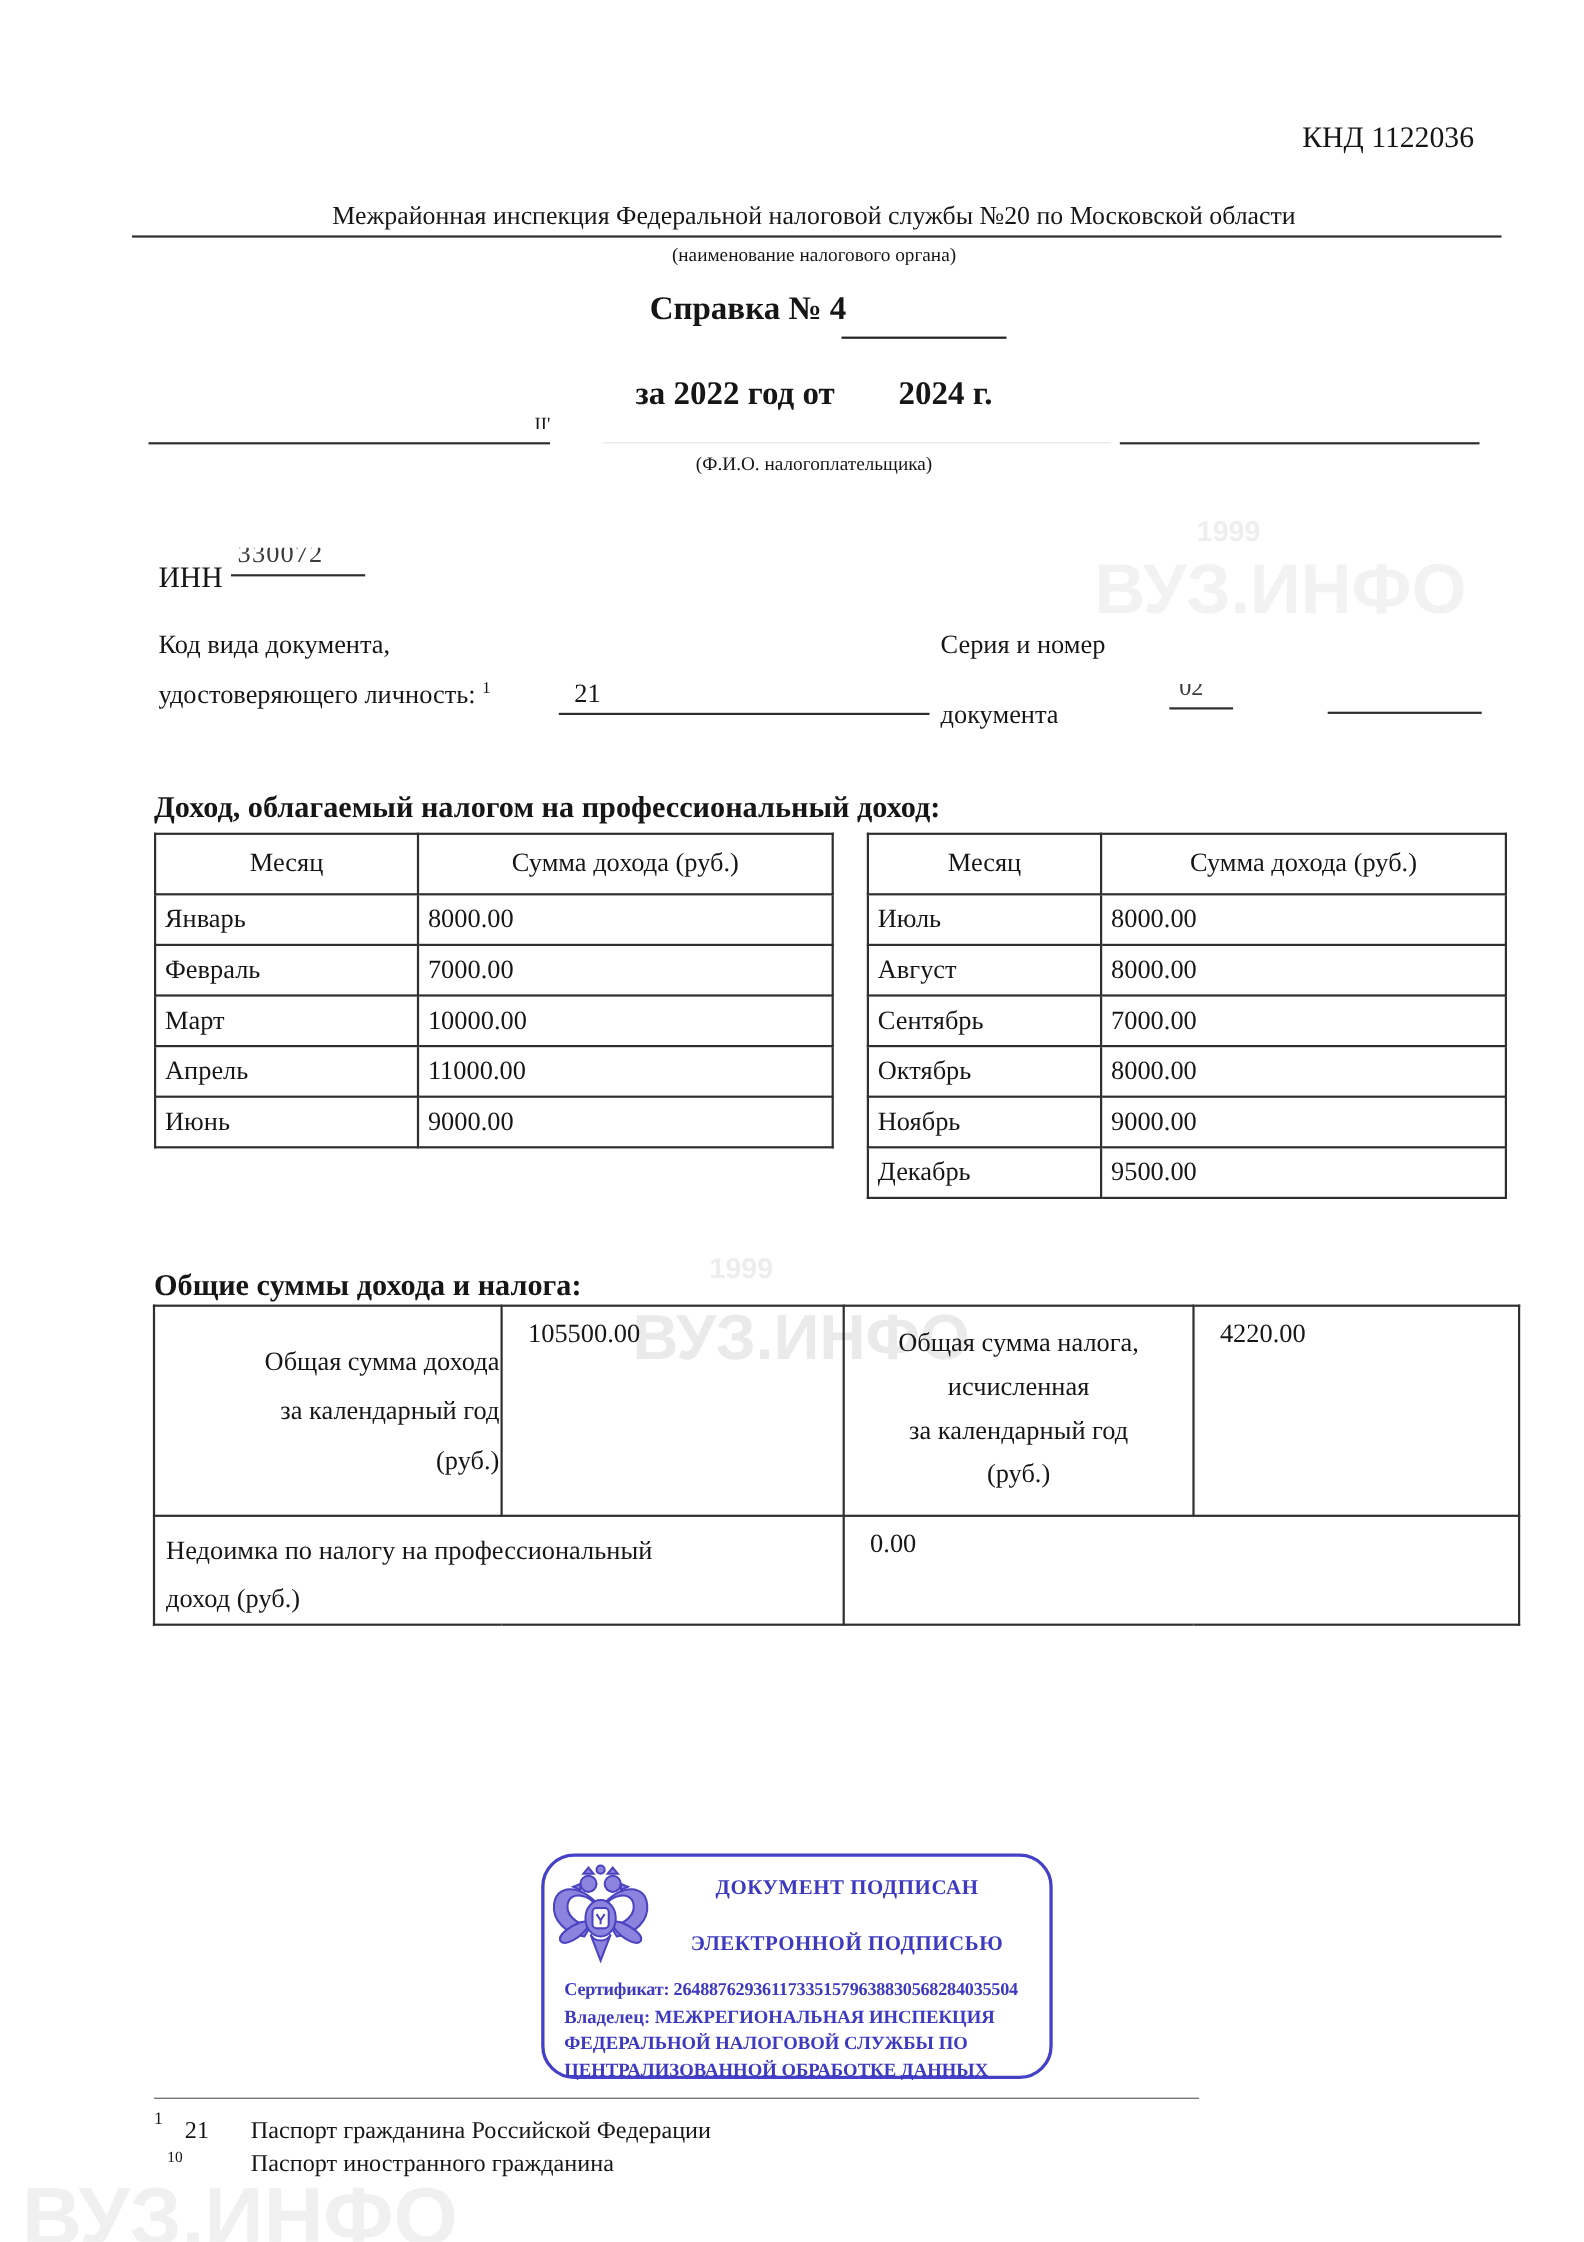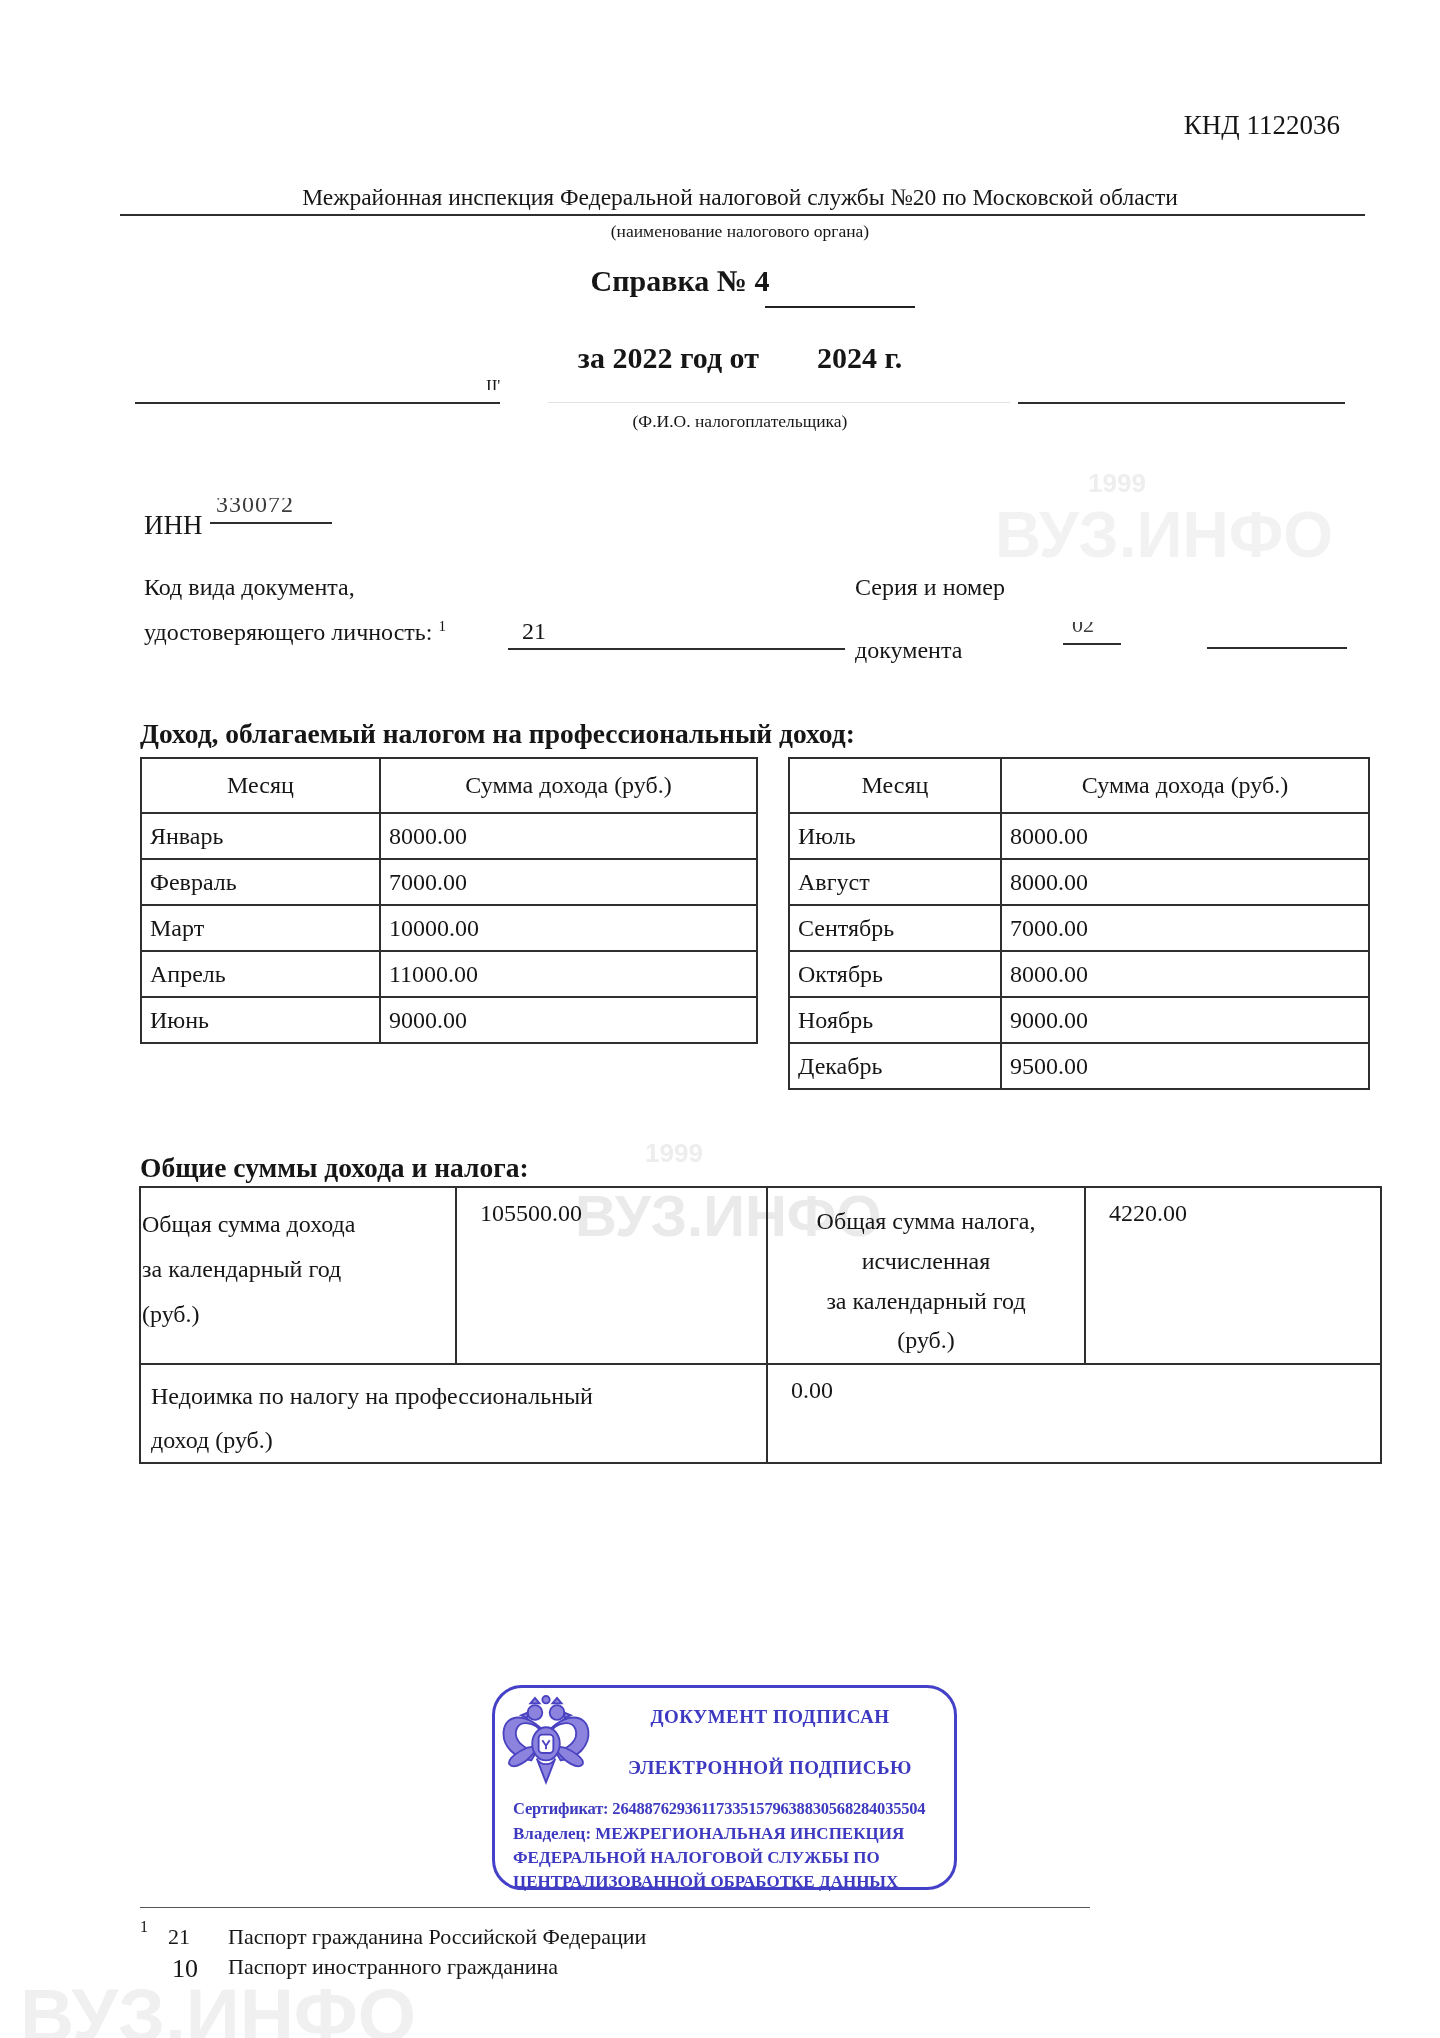--- a/index.html
+++ b/index.html
@@ -44,39 +44,39 @@
   table.mt{border-collapse:collapse;table-layout:fixed;background:transparent;}
   table.mt th,table.mt td{border:2px solid #2f2f2f;font-size:24px;font-weight:normal;
       background:transparent;padding:0 0 0 8px;text-align:left;}
   table.mt th{text-align:center;height:53px;padding:0;border-bottom:2.5px solid #2f2f2f;}
   table.mt td{height:44px;}
   .mt-left{left:140px;top:757px;width:618px;}
   .mt-right{left:788px;top:757px;width:582px;}
   
   table.tt{border-collapse:collapse;table-layout:fixed;left:139px;top:1186px;width:1241px;position:absolute;}
   table.tt td{border:2.5px solid #2f2f2f;font-size:24px;background:transparent;vertical-align:top;}
-  .tt-lab{ text-align:left;line-height:1.88;padding-top:14px;}
+  .tt-lab{ text-align:right;line-height:1.88;padding-top:28px;}
   .tt-lab4{text-align:center;line-height:1.66;padding-top:14px;}
   .tt-val{padding:12px 0 0 23px;}
   .tt-r2lab{line-height:1.82;padding:10px 0 0 10px;}
   
   .stamp{left:492px;top:1685px;width:465px;height:205px;border:3.5px solid #4441c8;border-radius:30px;box-sizing:border-box;}
   .stamp-t1{left:595px;top:1706px;width:350px;font-size:19px;letter-spacing:.5px;text-align:center;color:#3d39c0;}
   .stamp-t2{left:595px;top:1757px;width:350px;font-size:19px;letter-spacing:.5px;text-align:center;color:#3d39c0;}
   .stamp-cert{left:513px;top:1799px;width:436px;font-size:16.5px;color:#3d39c0;letter-spacing:-.2px;}
   .stamp-o1{left:513px;top:1824px;width:436px;font-size:17px;color:#3d39c0;}
   .stamp-o2{left:513px;top:1848px;width:436px;font-size:17px;color:#3d39c0;}
   .stamp-o3{left:513px;top:1872px;width:436px;font-size:17px;color:#3d39c0;}
   .eagle{left:500px;top:1692px;}
   
   .fn-line{left:140px;top:1907px;width:950px;border-top:1.5px solid #555;}
   .fn-mark{left:140px;top:1918px;font-size:16px;}
   .fn-c1{left:168px;top:1924px;font-size:22px;}
   .fn-t1{left:228px;top:1924px;font-size:22px;}
-  .fn-c2{left:172px;top:1954px;font-size:26px;}
+  .fn-c2{left:152px;top:1954px;font-size:14px;}
   .fn-t2{left:228px;top:1954px;font-size:22px;}
 </style>
 </head>
 <body>
 
 <div>
 
   <svg class="wm" style="left:775px;top:105px;color:#f2f2f2;" width="260" height="360">
       <use href="#wm-shield"></use>
     </svg>

